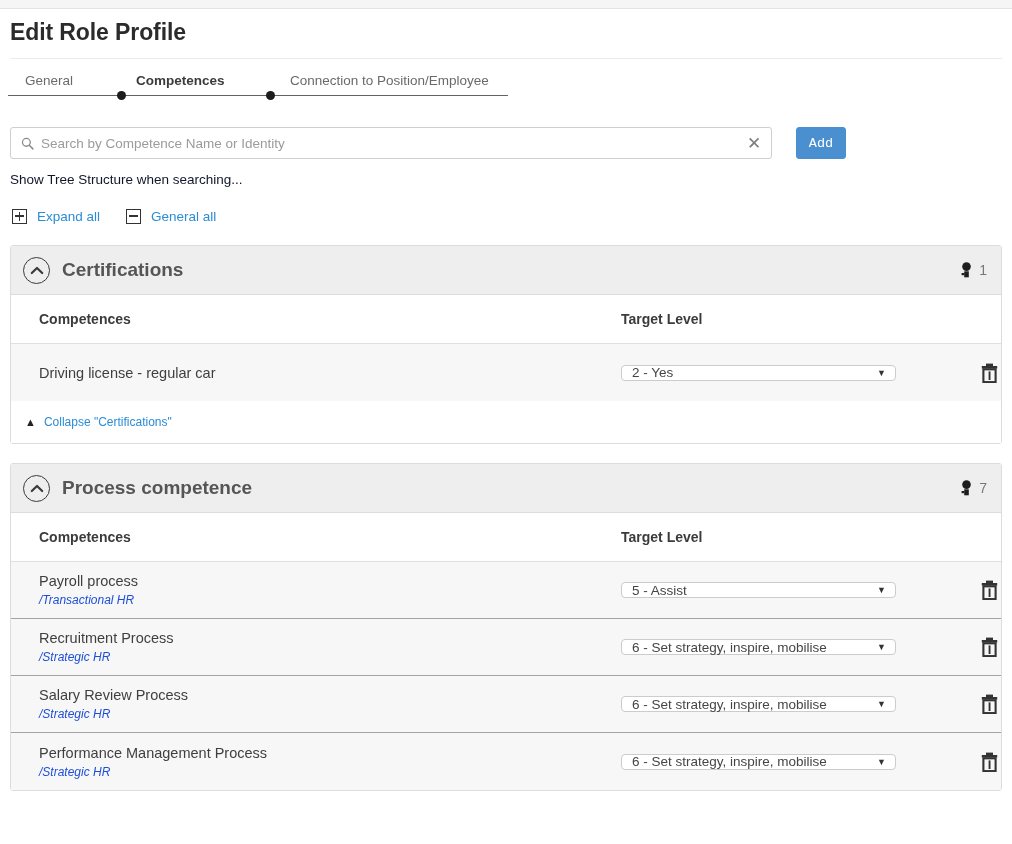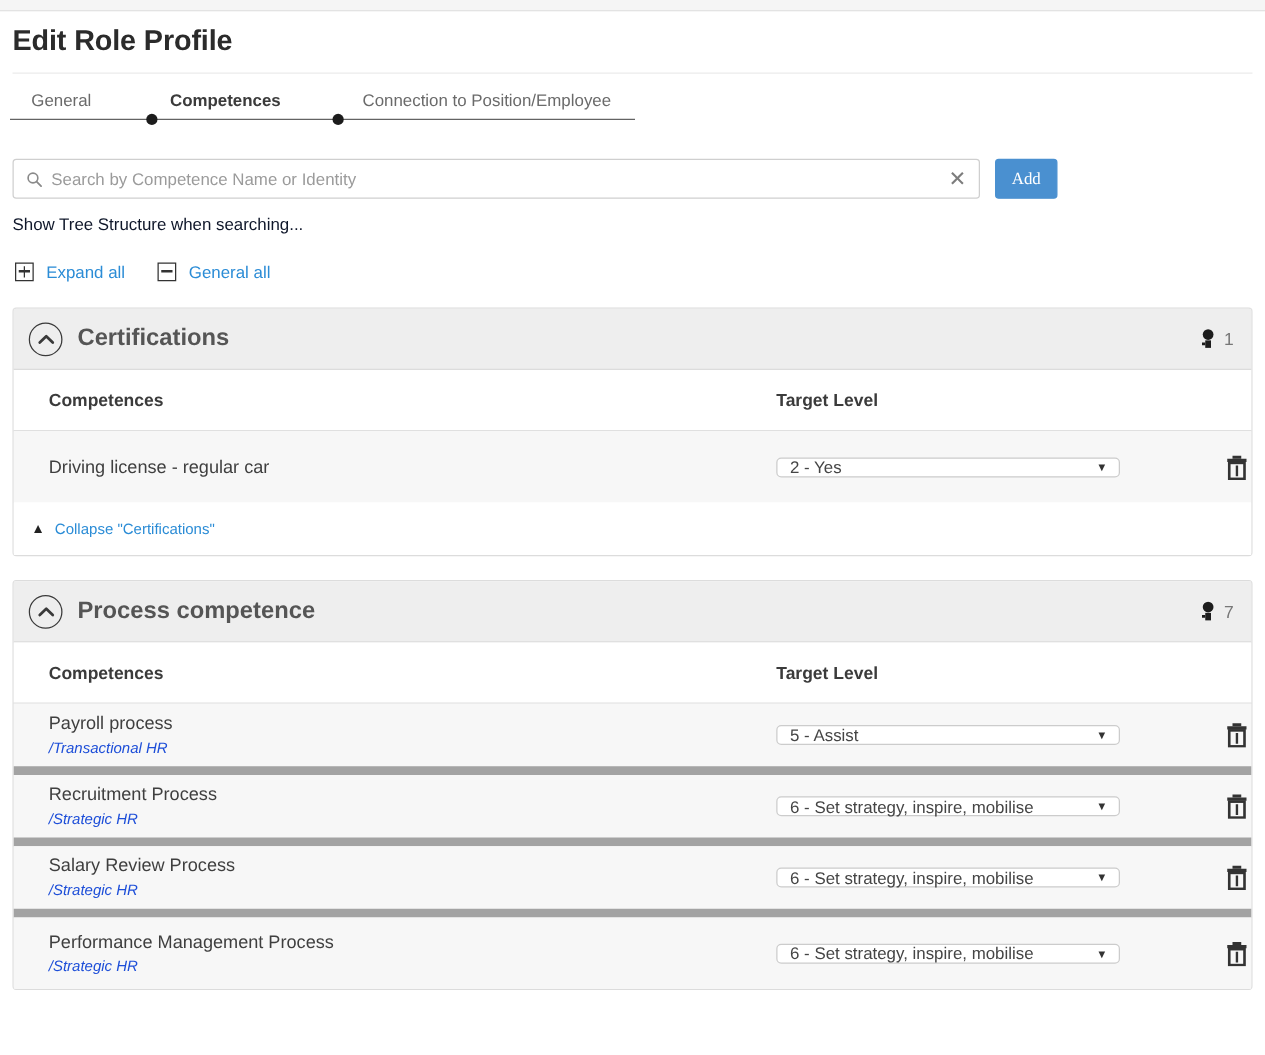--- a/index.html
+++ b/index.html
@@ -108,29 +108,29 @@
   .clear-btn {
     width: 34px; height: 30px;
     display: flex; align-items: center; justify-content: center;
     cursor: pointer;
     color: #7d7d7d;
     font-size: 17px;
     background: none; border: none;
     font-family: "Liberation Sans", sans-serif;
   }
   .add-btn {
-    margin-left: 12px;
+    margin-left: 24px;
     width: 50px; height: 32px;
     background: #4a90d0;
     color: #fff;
     border: 1px solid #4a90d0;
     border-radius: 3px;
     font-size: 13.5px;
     cursor: pointer;
-    font-family: Liberation Serif, serif;
+    font-family: Liberation Mono, monospace;
   }
 
   
   .tree-link {
     display: inline-block;
     margin: 13px 0 0 10px;
     font-size: 13.5px;
     color: #0f172a;
     cursor: pointer;
   }
@@ -217,21 +217,21 @@
     color: #3b3b3b;
   }
   .th.c1 { width: 582px; }
   .th.c2 { flex: 1; }
 
   .rows { border-top: 1px solid #e0e0e0; }
   .trow {
     display: flex;
     align-items: center;
     background: #f7f7f7;
-    border-bottom: 7px solid #a3a3a3;
+    border-bottom: 1px solid #a3a3a3;
     min-height: 57px;
     padding: 0 0 0 28px;
   }
   .trow:last-child { border-bottom: none; }
   .cell-name { width: 582px; padding: 6px 10px 6px 0; }
   .comp-name {
     font-size: 14.5px;
     color: #3f3f3f;
     line-height: 18px;
   }

